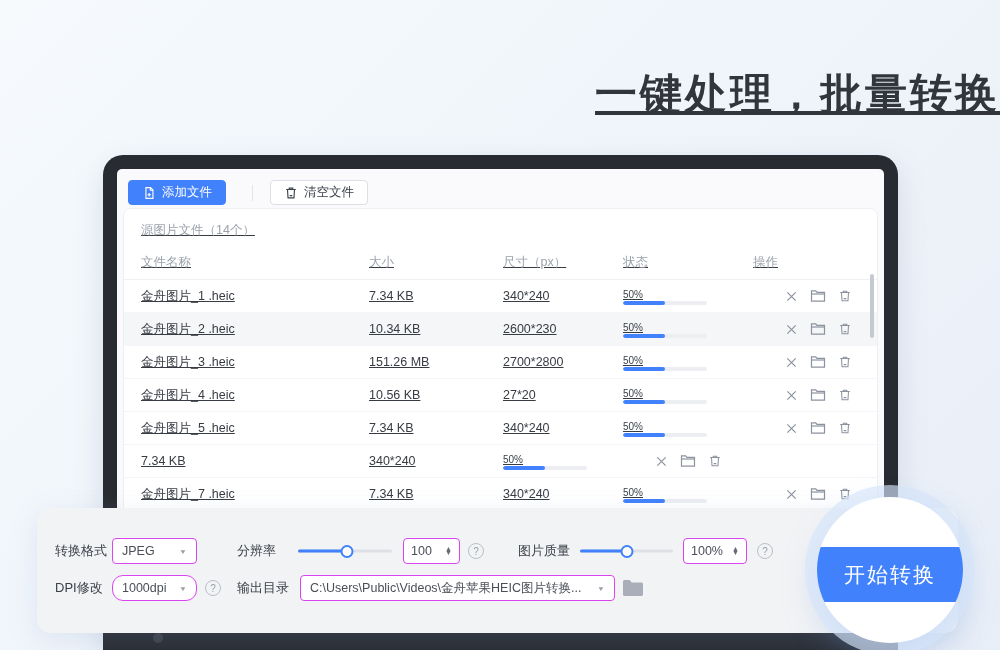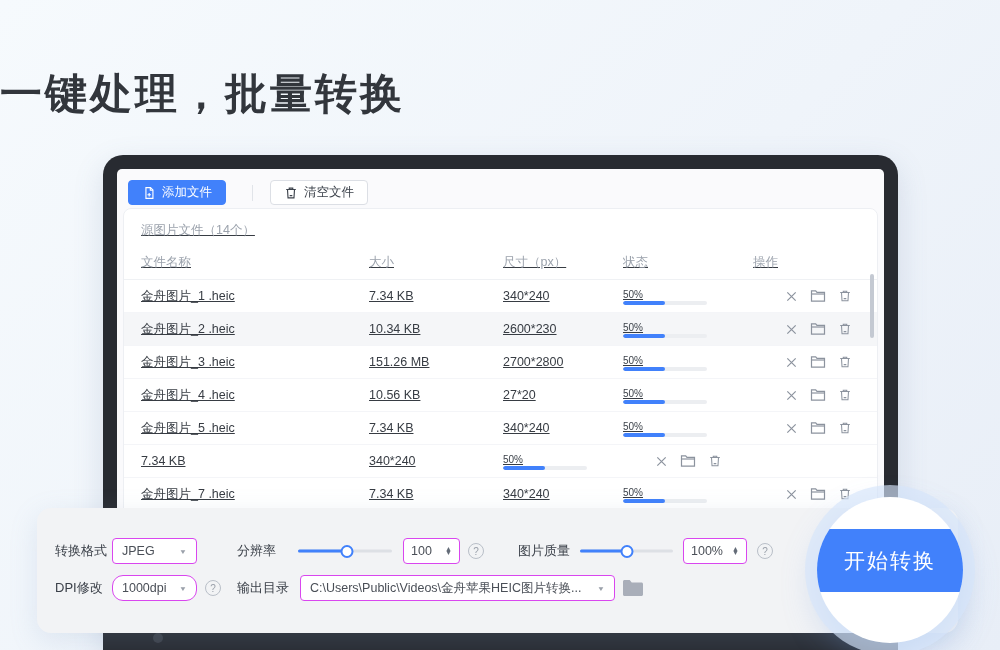--- a/index.html
+++ b/index.html
@@ -3,22 +3,22 @@
 <meta charset="utf-8">
 <style>
   * { margin:0; padding:0; box-sizing:border-box; }
   html,body { width:1000px; height:650px; overflow:hidden; }
   body {
     font-family:"Liberation Sans","DejaVu Sans",sans-serif;
     background:linear-gradient(135deg,#f6fafd 0%,#eff4fa 55%,#e8eef7 100%);
     position:relative; color:#373c43;
   }
   .page-title {
-    position:absolute; left:0; right:0; top:66px; text-align:left;
-    font-size:42px; font-weight:bold; color:#32363c; letter-spacing:3px;
+    position:absolute; left:0; right:0; top:66px; text-align:right;
+    font-size:42px; font-weight:bold; color:#32363c; letter-spacing:3px;text-decoration:underline;
   }
   
   .monitor {
     position:absolute; left:103px; top:155px; width:795px; height:495px;
     background:#282b31; border-radius:20px 20px 0 0;
     box-shadow:0 10px 30px rgba(90,110,150,.18);
   }
   .monitor-dot { position:absolute; left:50px; top:478px; width:10px; height:10px;
     border-radius:50%; background:#3c4048; }
   .screen {
@@ -87,21 +87,21 @@
   .folder-btn { position:absolute; transform:translateY(-50%); cursor:pointer; width:22px; height:20px;
     display:flex; align-items:center; justify-content:center; }
   
   .start-circle {
     position:absolute; left:817px; top:497px; width:146px; height:146px; border-radius:50%;
     background:#fff; overflow:hidden; z-index:6;
     box-shadow:0 0 0 12px rgba(214,229,250,.65), 0 14px 34px rgba(120,160,225,.35);
     cursor:pointer;
   }
   .start-band {
-    position:absolute; left:0; right:0; top:32px; height:63px; background:#4181fb;
+    position:absolute; left:0; right:0; top:50px; height:55px; background:#4181fb;
     display:flex; align-items:center; justify-content:center;
     color:#fff; font-size:21px; letter-spacing:2px;
   }
 </style>
 </head>
 <body>
 
 <div class="page-title">一键处理，批量转换</div>
 
 <div class="monitor">

